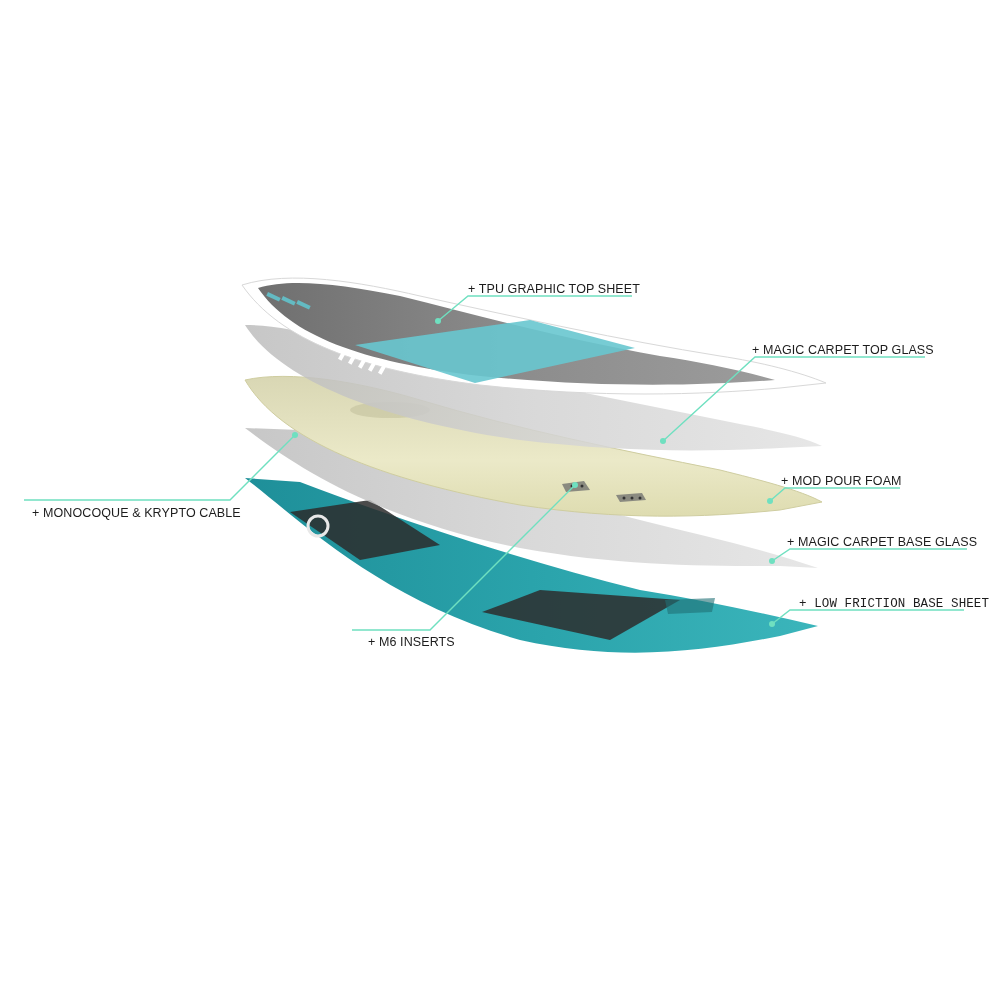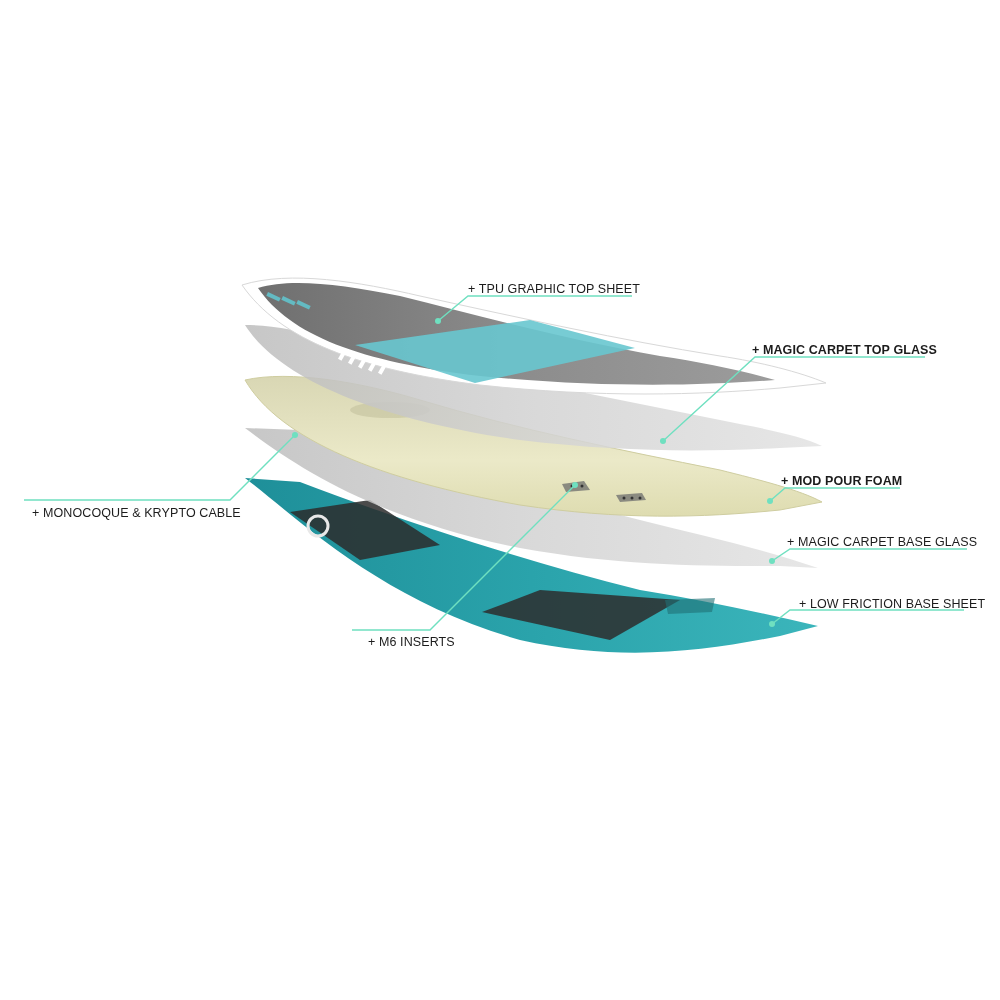--- a/index.html
+++ b/index.html
@@ -102,19 +102,19 @@
       <circle cx="663" cy="441" r="3"></circle>
       <circle cx="770" cy="501" r="3"></circle>
       <circle cx="772" cy="561" r="3"></circle>
       <circle cx="772" cy="624" r="3"></circle>
       <circle cx="295" cy="435" r="3"></circle>
       <circle cx="575" cy="485" r="3"></circle>
     </g>
   </svg>
 
   <div class="label" style="left:468px; top:282px;">+ TPU GRAPHIC TOP SHEET</div>
-  <div class="label" style="left:752px; top:343px;font-weight:bold;">+ MAGIC CARPET TOP GLASS</div>
-  <div class="label" style="left:781px; top:474px;font-weight:bold;">+ MOD POUR FOAM</div>
+  <div class="label" style="left:752px; top:343px;">+ MAGIC CARPET TOP GLASS</div>
+  <div class="label" style="left:781px; top:474px;">+ MOD POUR FOAM</div>
   <div class="label" style="left:787px; top:535px;">+ MAGIC CARPET BASE GLASS</div>
-  <div class="label" style="left:799px; top:597px;">+ LOW FRICTION BASE SHEET</div>
+  <div class="label" style="left:799px; top:597px;font-family:Liberation Mono, monospace;">+ LOW FRICTION BASE SHEET</div>
   <div class="label" style="left:32px; top:506px;">+ MONOCOQUE &amp; KRYPTO CABLE</div>
   <div class="label" style="left:368px; top:635px;">+ M6 INSERTS</div>
 </div>
 
 </body></html>

